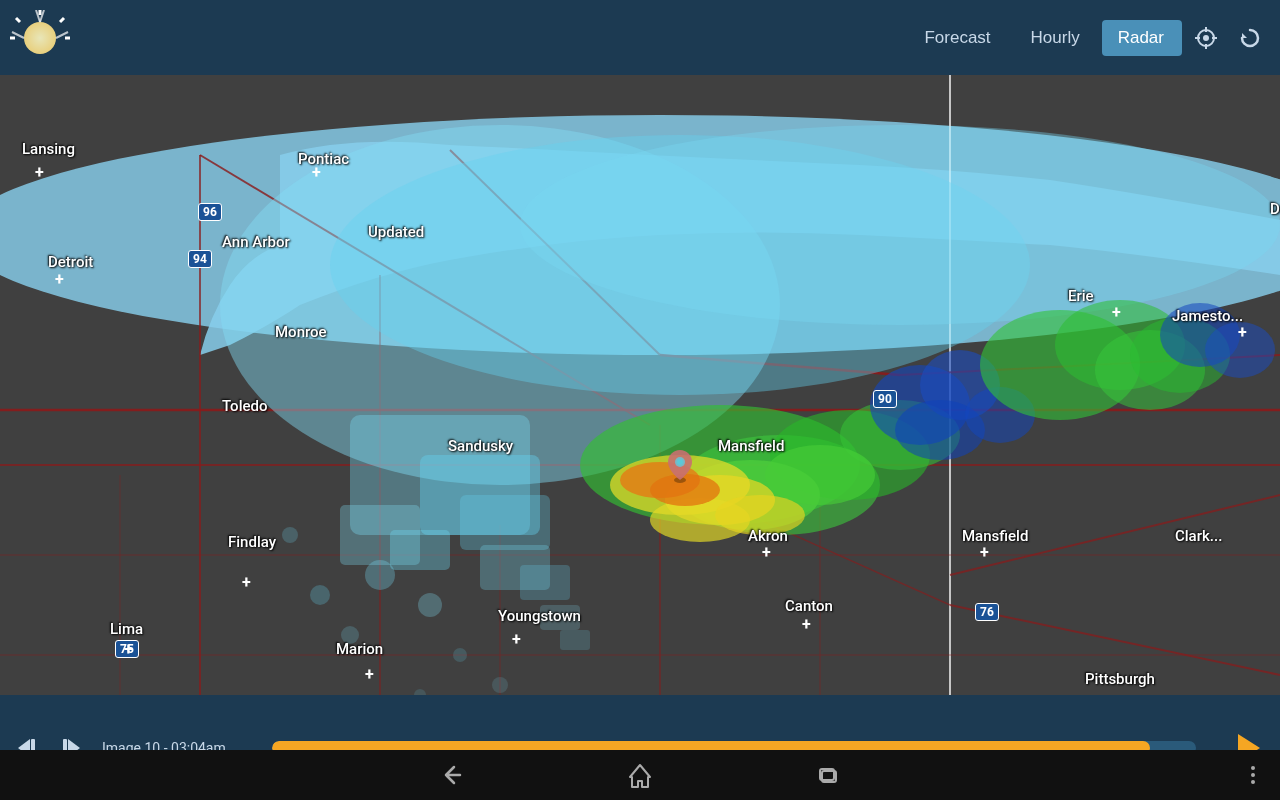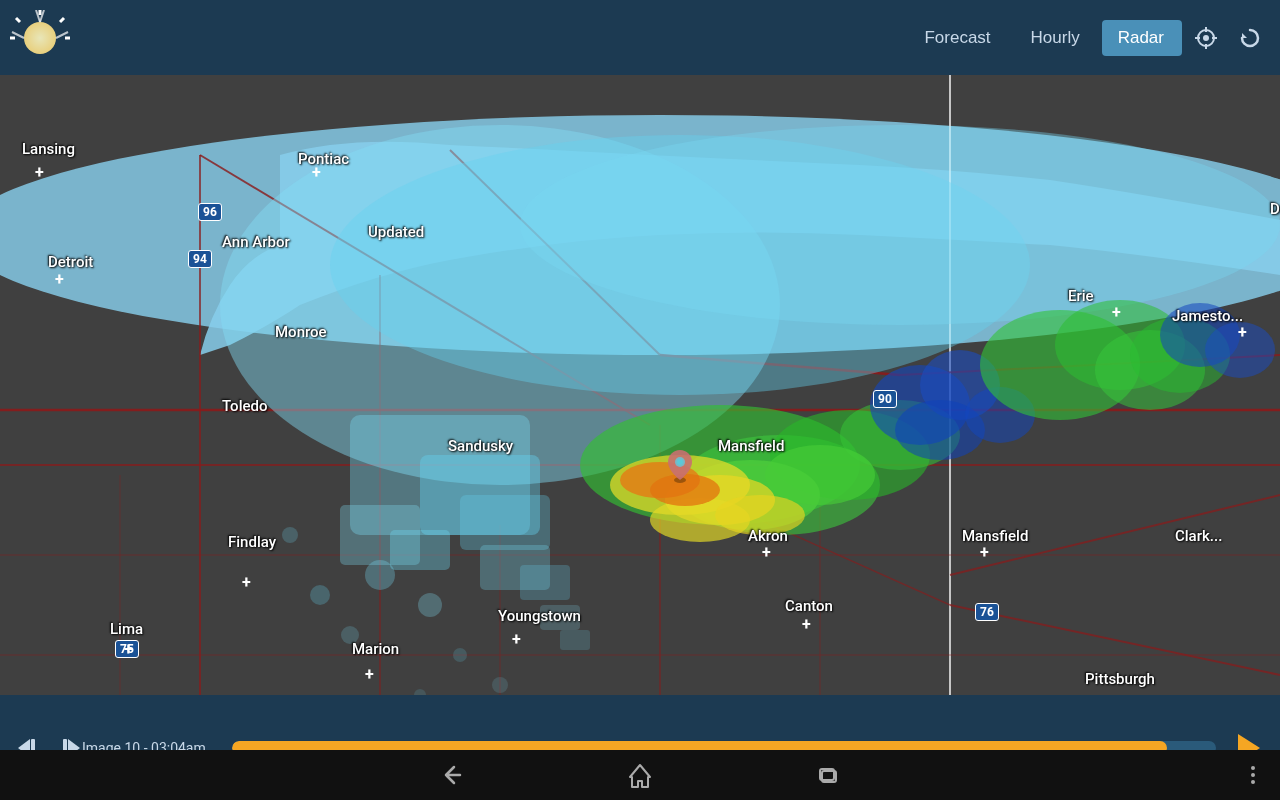--- a/index.html
+++ b/index.html
@@ -135,20 +135,21 @@
       background: #1c3a52;
       display: flex;
       flex-direction: column;
       z-index: 100;
     }
 
     #radar-controls {
       display: flex;
       align-items: center;
       padding: 8px 16px;
+      gap: 20px;
       flex: 1;
     }
 
     #image-info {
       color: #c8d8e8;
       font-size: 14px;
       min-width: 150px;
     }
 
     #playback-controls {
@@ -389,21 +390,21 @@
     <div class="city-label" style="left:48px;top:178px">Detroit</div>
     <div class="city-label" style="left:275px;top:248px">Monroe</div>
     <div class="city-label" style="left:222px;top:322px">Toledo</div>
     <div class="city-label" style="left:448px;top:362px">Sandusky</div>
     <div class="city-label" style="left:718px;top:362px">Mansfield</div>
     <div class="city-label" style="left:1068px;top:212px">Erie</div>
     <div class="city-label" style="left:1172px;top:232px">Jamesto...</div>
     <div class="city-label" style="left:1270px;top:125px">Dunk...</div>
     <div class="city-label" style="left:228px;top:458px">Findlay</div>
     <div class="city-label" style="left:110px;top:545px">Lima</div>
-    <div class="city-label" style="left:352px;top:565px">Marion</div>
+    <div class="city-label" style="left:336px;top:565px">Marion</div>
     <div class="city-label" style="left:498px;top:532px">Youngstown</div>
     <div class="city-label" style="left:748px;top:452px">Akron</div>
     <div class="city-label" style="left:785px;top:522px">Canton</div>
     <div class="city-label" style="left:962px;top:452px">Mansfield</div>
 
     <div class="city-label" style="left:1085px;top:595px">Pittsburgh</div>
 
     <div class="city-label" style="left:1175px;top:452px">Clark...</div>
 
     <div class="interstate" style="left:198px;top:128px">96</div>

